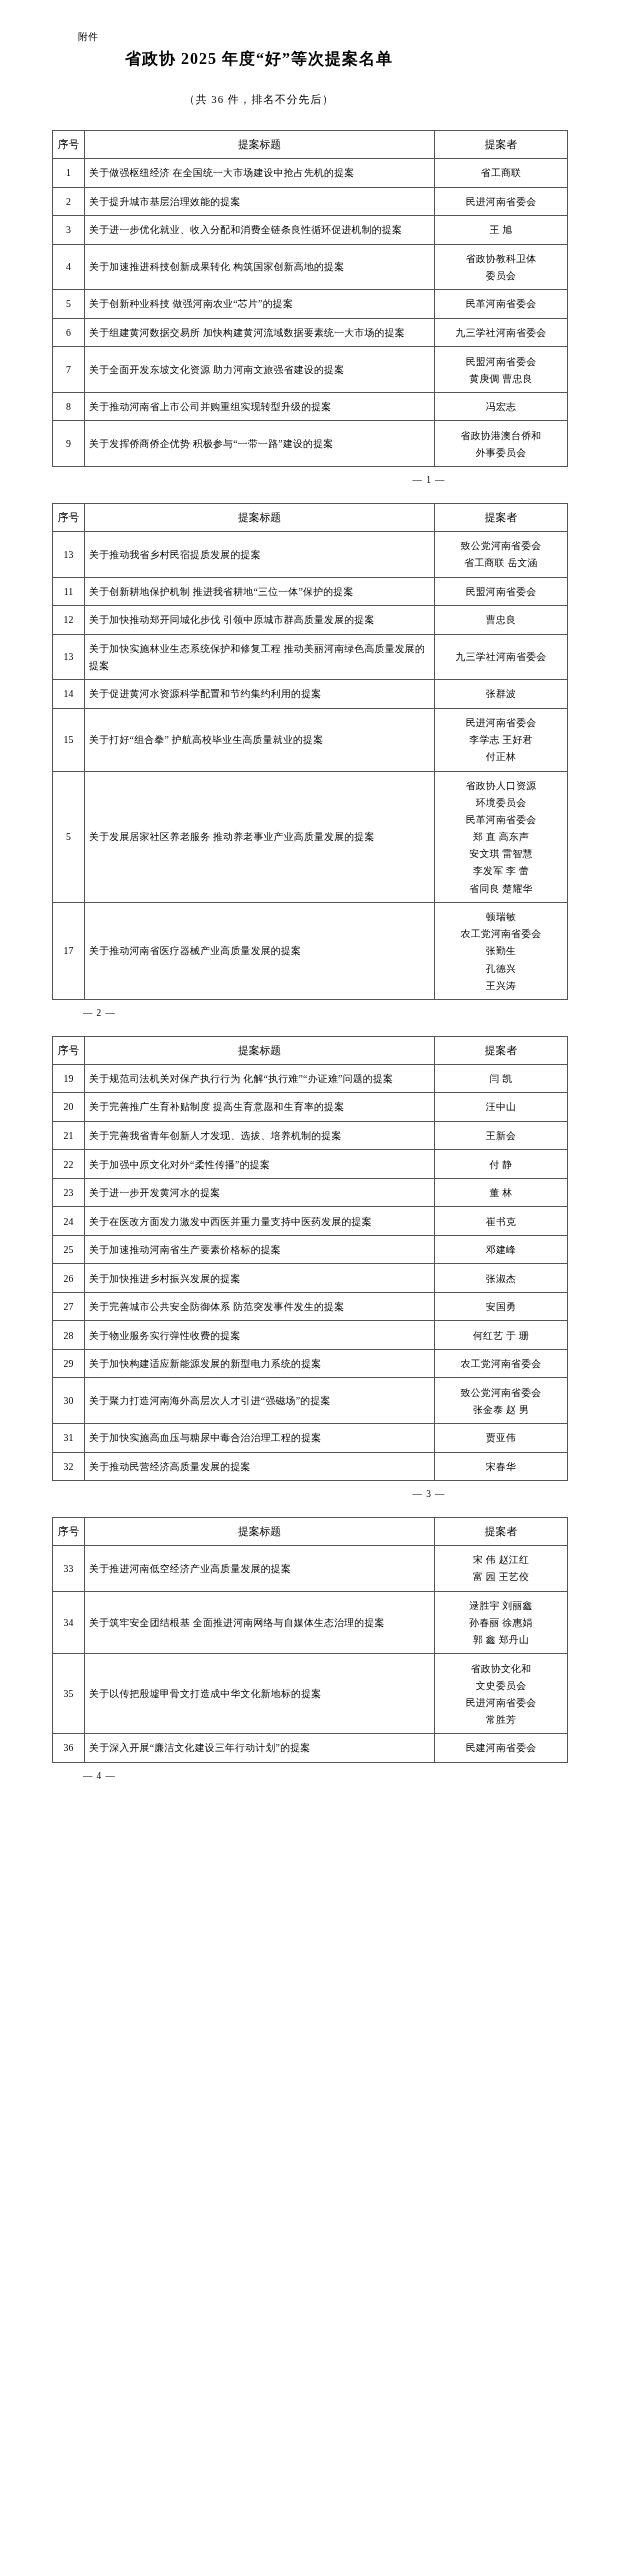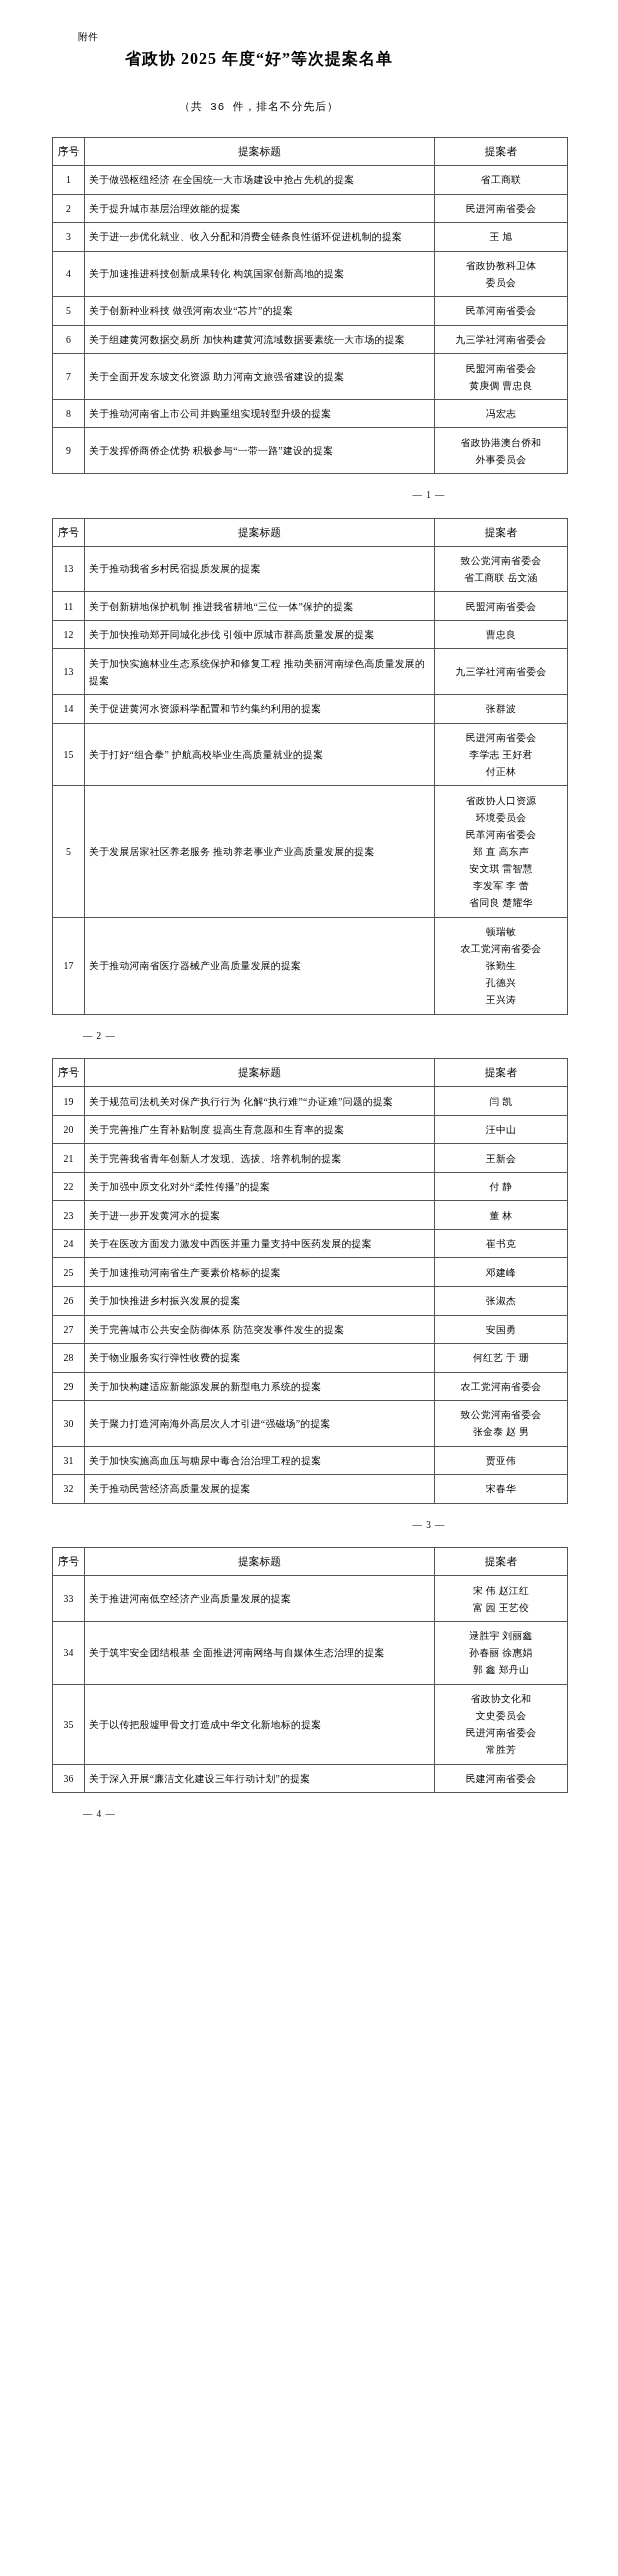--- a/index.html
+++ b/index.html
@@ -30,27 +30,27 @@
     font-size: 16px;
     font-weight: bold;
     letter-spacing: 1px;
     margin-top: 5px;
     font-family: "Liberation Serif", "DejaVu Serif", serif;
   }
   .doc-subtitle {
     text-align: center;
     font-size: 10.8px;
     letter-spacing: 1px;
-    margin-top: 30px;
-    font-family: Liberation Mono, monospace;
+    margin-top: 23px;
+    font-family: Liberation Serif, serif;
   }
   table.proposal-table {
     border-collapse: collapse;
     width: 515px;
-    margin: 16px auto;
+    margin: 0 auto;
     table-layout: fixed;
   }
   table.proposal-table td,
   table.proposal-table th {
     border: 0.7px solid #555555;
     padding: 5.2px 4.1px;
     font-size: 9.8px;
     line-height: 1.75;
     vertical-align: middle;
     font-family: "Liberation Serif", "DejaVu Serif", serif;

